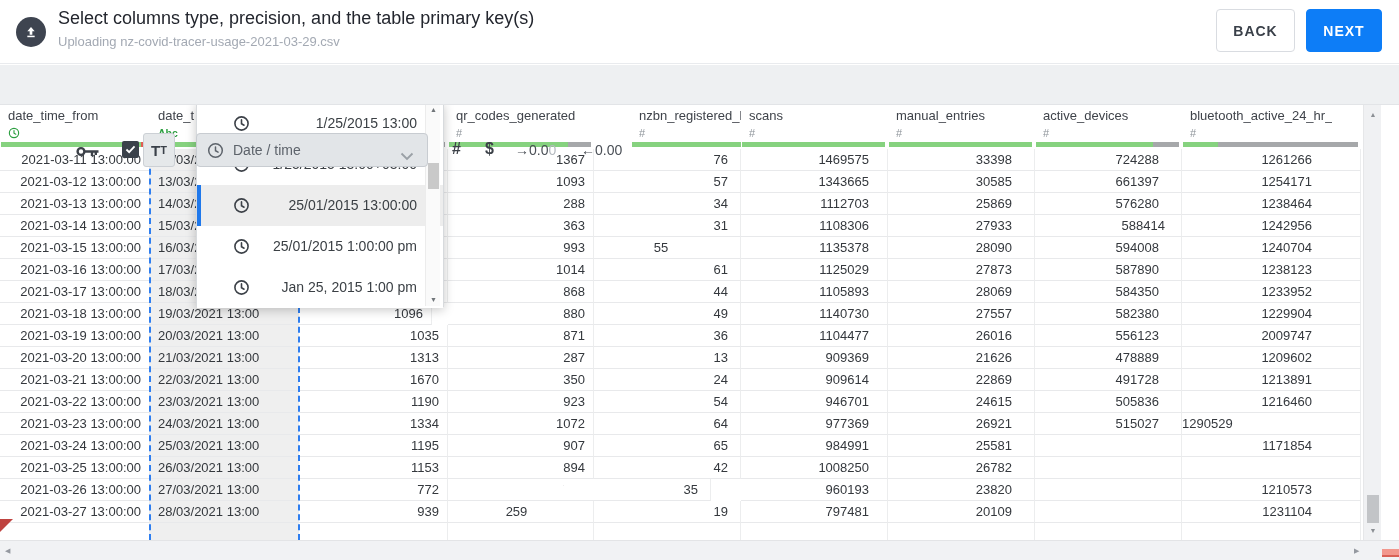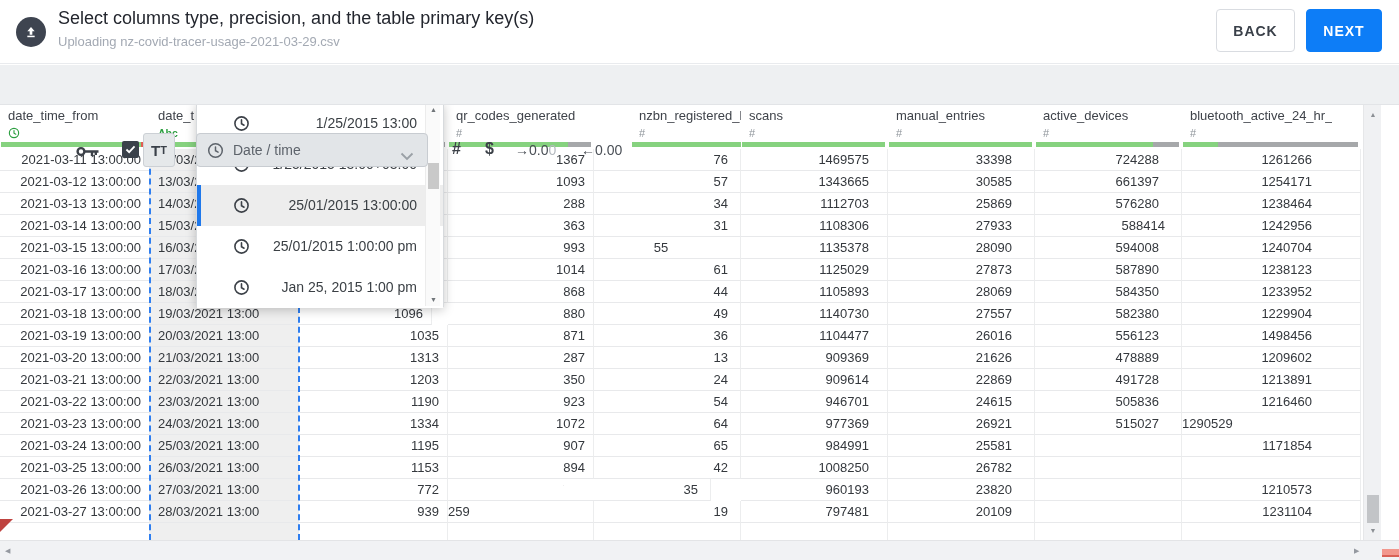--- a/index.html
+++ b/index.html
@@ -312,37 +312,37 @@
       </div>
       <div class="trow">
         <div class="cell" style="left: 0px; width: 150px; text-align: right; padding-right: 8px;">2021-03-19 13:00:00</div>
         <div class="cell sel" style="left: 150px; width: 149px; text-align: left; padding-left: 8px;">20/03/2021 13:00</div>
         <div class="cell" style="left: 299px; width: 149px; text-align: right; padding-right: 8px;">1035</div>
         <div class="cell" style="left: 448px; width: 146px; text-align: right; padding-right: 8px;">871</div>
         <div class="cell" style="left: 594px; width: 147px; text-align: right; padding-right: 12px;">36</div>
         <div class="cell" style="left: 741px; width: 147px; text-align: right; padding-right: 18px;">1104477</div>
         <div class="cell" style="left: 888px; width: 147px; text-align: right; padding-right: 22px;">26016</div>
         <div class="cell" style="left: 1035px; width: 147px; text-align: right; padding-right: 22px;">556123</div>
-        <div class="cell" style="left: 1182px; width: 179px; text-align: right; padding-right: 48px;">1498456</div>
+        <div class="cell" style="left: 1182px; width: 179px; text-align: right; padding-right: 48px;">2009747</div>
       </div>
       <div class="trow">
         <div class="cell" style="left: 0px; width: 150px; text-align: right; padding-right: 8px;">2021-03-20 13:00:00</div>
         <div class="cell sel" style="left: 150px; width: 149px; text-align: left; padding-left: 8px;">21/03/2021 13:00</div>
         <div class="cell" style="left: 299px; width: 149px; text-align: right; padding-right: 8px;">1313</div>
         <div class="cell" style="left: 448px; width: 146px; text-align: right; padding-right: 8px;">287</div>
         <div class="cell" style="left: 594px; width: 147px; text-align: right; padding-right: 12px;">13</div>
         <div class="cell" style="left: 741px; width: 147px; text-align: right; padding-right: 18px;">909369</div>
         <div class="cell" style="left: 888px; width: 147px; text-align: right; padding-right: 22px;">21626</div>
         <div class="cell" style="left: 1035px; width: 147px; text-align: right; padding-right: 22px;">478889</div>
         <div class="cell" style="left: 1182px; width: 179px; text-align: right; padding-right: 48px;">1209602</div>
       </div>
       <div class="trow">
         <div class="cell" style="left: 0px; width: 150px; text-align: right; padding-right: 8px;">2021-03-21 13:00:00</div>
         <div class="cell sel" style="left: 150px; width: 149px; text-align: left; padding-left: 8px;">22/03/2021 13:00</div>
-        <div class="cell" style="left: 299px; width: 149px; text-align: right; padding-right: 8px;">1203</div>
+        <div class="cell" style="left: 299px; width: 149px; text-align: right; padding-right: 8px;">1670</div>
         <div class="cell" style="left: 448px; width: 146px; text-align: right; padding-right: 8px;">350</div>
         <div class="cell" style="left: 594px; width: 147px; text-align: right; padding-right: 12px;">24</div>
         <div class="cell" style="left: 741px; width: 147px; text-align: right; padding-right: 18px;">909614</div>
         <div class="cell" style="left: 888px; width: 147px; text-align: right; padding-right: 22px;">22869</div>
         <div class="cell" style="left: 1035px; width: 147px; text-align: right; padding-right: 22px;">491728</div>
         <div class="cell" style="left: 1182px; width: 179px; text-align: right; padding-right: 48px;">1213891</div>
       </div>
       <div class="trow">
         <div class="cell" style="left: 0px; width: 150px; text-align: right; padding-right: 8px;">2021-03-22 13:00:00</div>
         <div class="cell sel" style="left: 150px; width: 149px; text-align: left; padding-left: 8px;">23/03/2021 13:00</div>
@@ -395,21 +395,21 @@
         <div class="cell" style="left: 564px; width: 147px; text-align: right; padding-right: 12px;">35</div>
         <div class="cell" style="left: 741px; width: 147px; text-align: right; padding-right: 18px;">960193</div>
         <div class="cell" style="left: 888px; width: 147px; text-align: right; padding-right: 22px;">23820</div>
         <div class="cell" style="left: 1035px; width: 147px; text-align: right; padding-right: 22px;"></div>
         <div class="cell" style="left: 1182px; width: 179px; text-align: right; padding-right: 48px;">1210573</div>
       </div>
       <div class="trow">
         <div class="cell" style="left: 0px; width: 150px; text-align: right; padding-right: 8px;">2021-03-27 13:00:00</div>
         <div class="cell sel" style="left: 150px; width: 149px; text-align: left; padding-left: 8px;">28/03/2021 13:00</div>
         <div class="cell" style="left: 299px; width: 149px; text-align: right; padding-right: 8px;">939</div>
-        <div class="cell" style="left: 448px; width: 146px; text-align: left; padding-right: 8px;">259</div>
+        <div class="cell" style="left: 448px; width: 146px; text-align: center; padding-right: 8px;">259</div>
         <div class="cell" style="left: 594px; width: 147px; text-align: right; padding-right: 12px;">19</div>
         <div class="cell" style="left: 741px; width: 147px; text-align: right; padding-right: 18px;">797481</div>
         <div class="cell" style="left: 888px; width: 147px; text-align: right; padding-right: 22px;">20109</div>
         <div class="cell" style="left: 1035px; width: 147px; text-align: right; padding-right: 22px;"></div>
         <div class="cell" style="left: 1182px; width: 179px; text-align: right; padding-right: 48px;">1231104</div>
       </div>
       <div class="trow">
         <div class="cell" style="left: 0px; width: 150px; text-align: right; padding-right: 8px;"></div>
         <div class="cell sel" style="left: 150px; width: 149px; text-align: left; padding-left: 8px;"></div>
         <div class="cell" style="left: 299px; width: 149px; text-align: right; padding-right: 8px;"></div>

